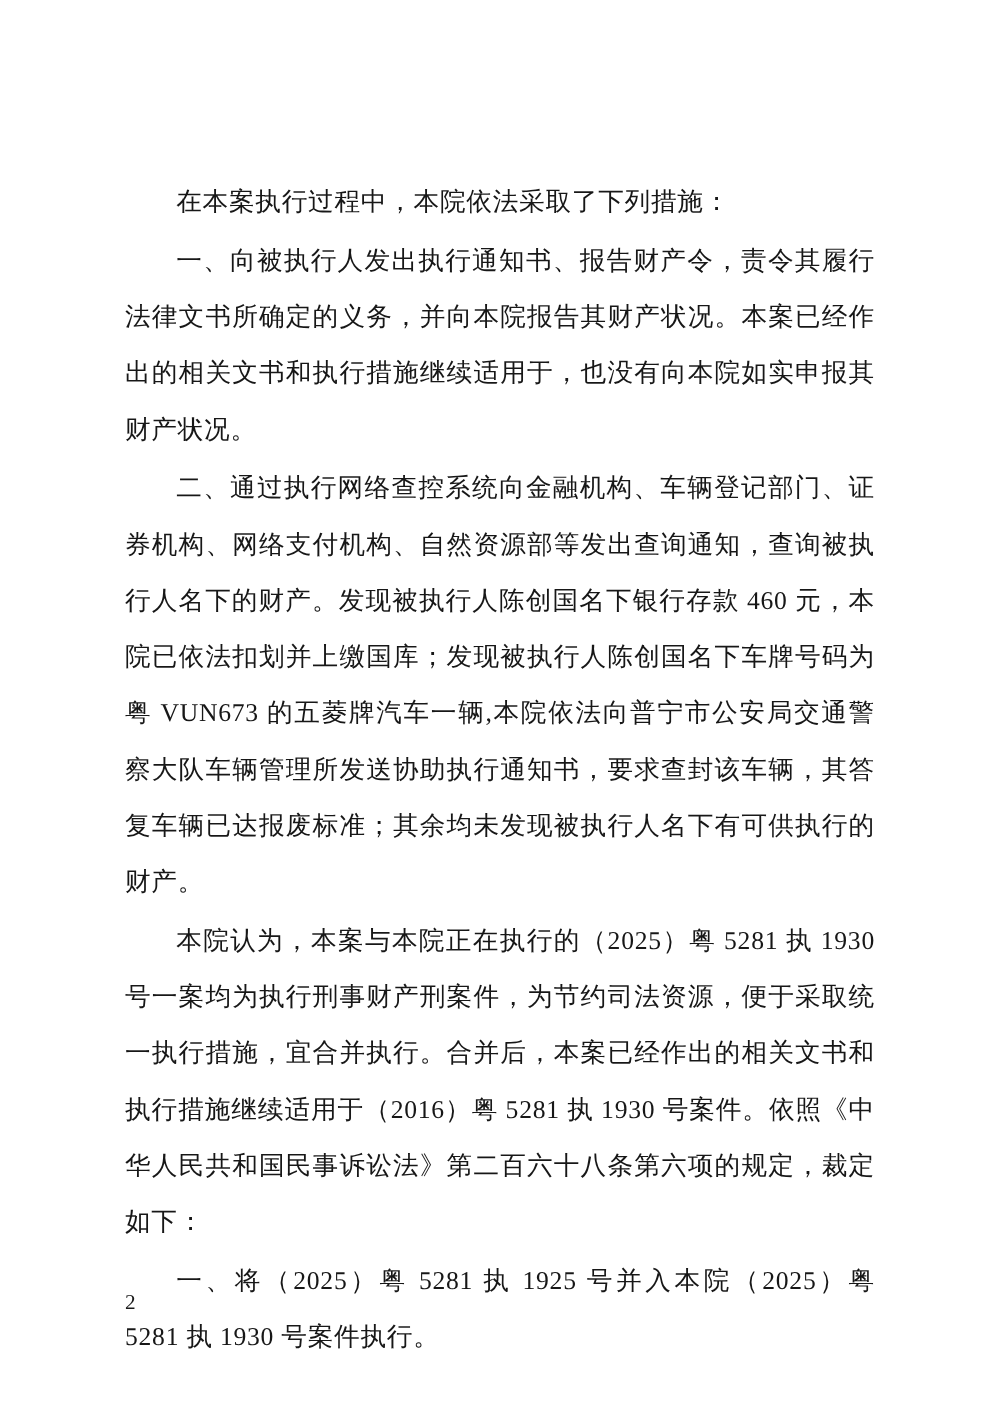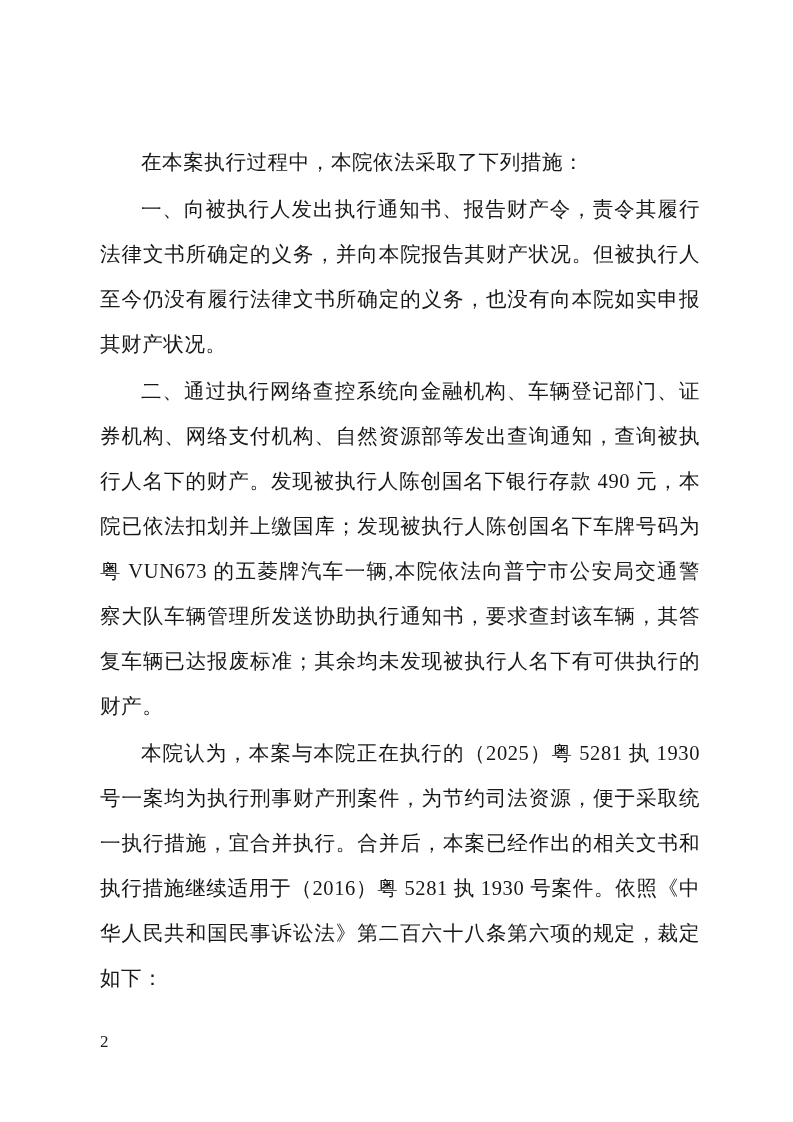--- a/index.html
+++ b/index.html
@@ -48,18 +48,19 @@
     font-family: "Liberation Serif", "DejaVu Serif", serif;
     color: #1a1a1a;
   }
 </style>
 </head>
 <body>
 
 <div class="page">
   <div class="doc-body">
     <p class="para">在本案执行过程中，本院依法采取了下列措施：</p>
-    <p class="para">一、向被执行人发出执行通知书、报告财产令，责令其履行法律文书所确定的义务，并向本院报告其财产状况。但被执行人至今仍没有履行法律文书所确定的义务，也没有向本院如实申报其财产状况。</p>
-    <p class="para">二、通过执行网络查控系统向金融机构、车辆登记部门、证券机构、网络支付机构、自然资源部等发出查询通知，查询被执行人名下的财产。发现被执行人陈创国名下银行存款 490 元，本院已依法扣划并上缴国库；发现被执行人陈创国名下车牌号码为粤 VUN673 的五菱牌汽车一辆,本院依法向普宁市公安局交通警察大队车辆管理所发送协助执行通知书，要求查封该车辆，其答复车辆已达报废标准；其余均未发现被执行人名下有可供执行的财产。</p>
+    <p class="para">一、向被执行人发出执行通知书、报告财产令，责令其履行法律文书所确定的义务，并向本院报告其财产状况。本案已经作出的相关文书和执行措施继续适用于，也没有向本院如实申报其财产状况。</p>
+    <p class="para">二、通过执行网络查控系统向金融机构、车辆登记部门、证券机构、网络支付机构、自然资源部等发出查询通知，查询被执行人名下的财产。发现被执行人陈创国名下银行存款 460 元，本院已依法扣划并上缴国库；发现被执行人陈创国名下车牌号码为粤 VUN673 的五菱牌汽车一辆,本院依法向普宁市公安局交通警察大队车辆管理所发送协助执行通知书，要求查封该车辆，其答复车辆已达报废标准；其余均未发现被执行人名下有可供执行的财产。</p>
     <p class="para">本院认为，本案与本院正在执行的（2025）粤 5281 执 1930 号一案均为执行刑事财产刑案件，为节约司法资源，便于采取统一执行措施，宜合并执行。合并后，本案已经作出的相关文书和执行措施继续适用于（2016）粤 5281 执 1930 号案件。依照《中华人民共和国民事诉讼法》第二百六十八条第六项的规定，裁定如下：</p>
+    <p class="para">一、将（2025）粤 5281 执 1925 号并入本院（2025）粤 5281 执 1930 号案件执行。</p>
   </div>
   <div class="page-number">2</div>
 </div>
 
 </body></html>

